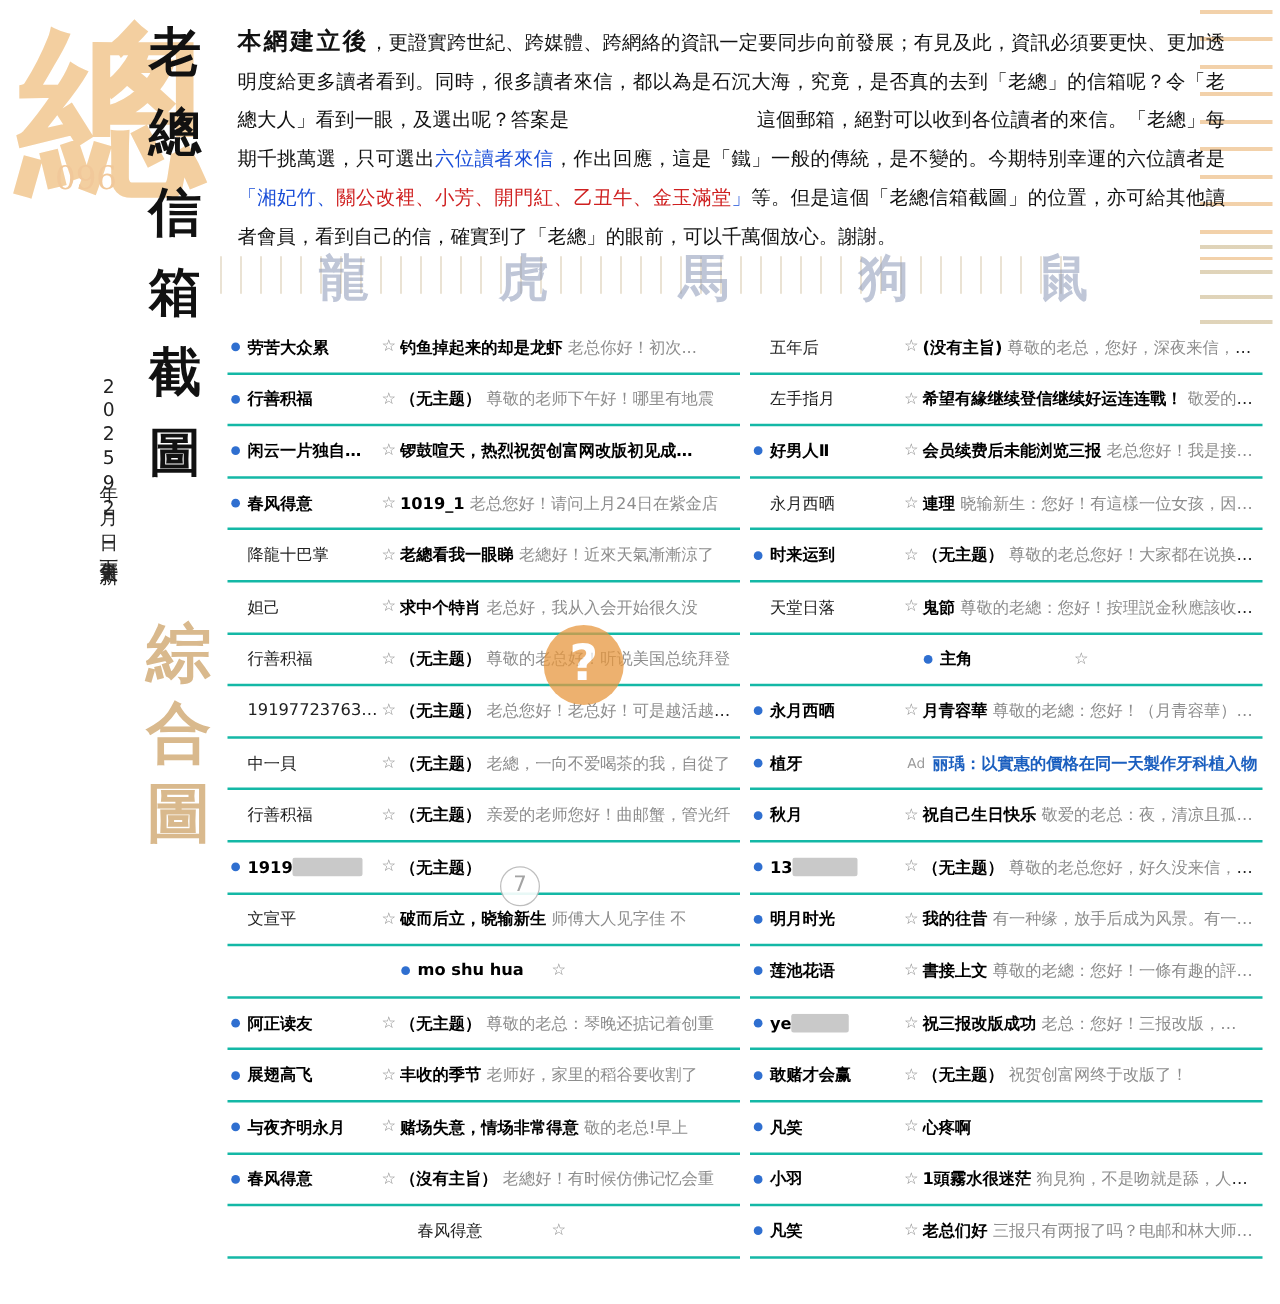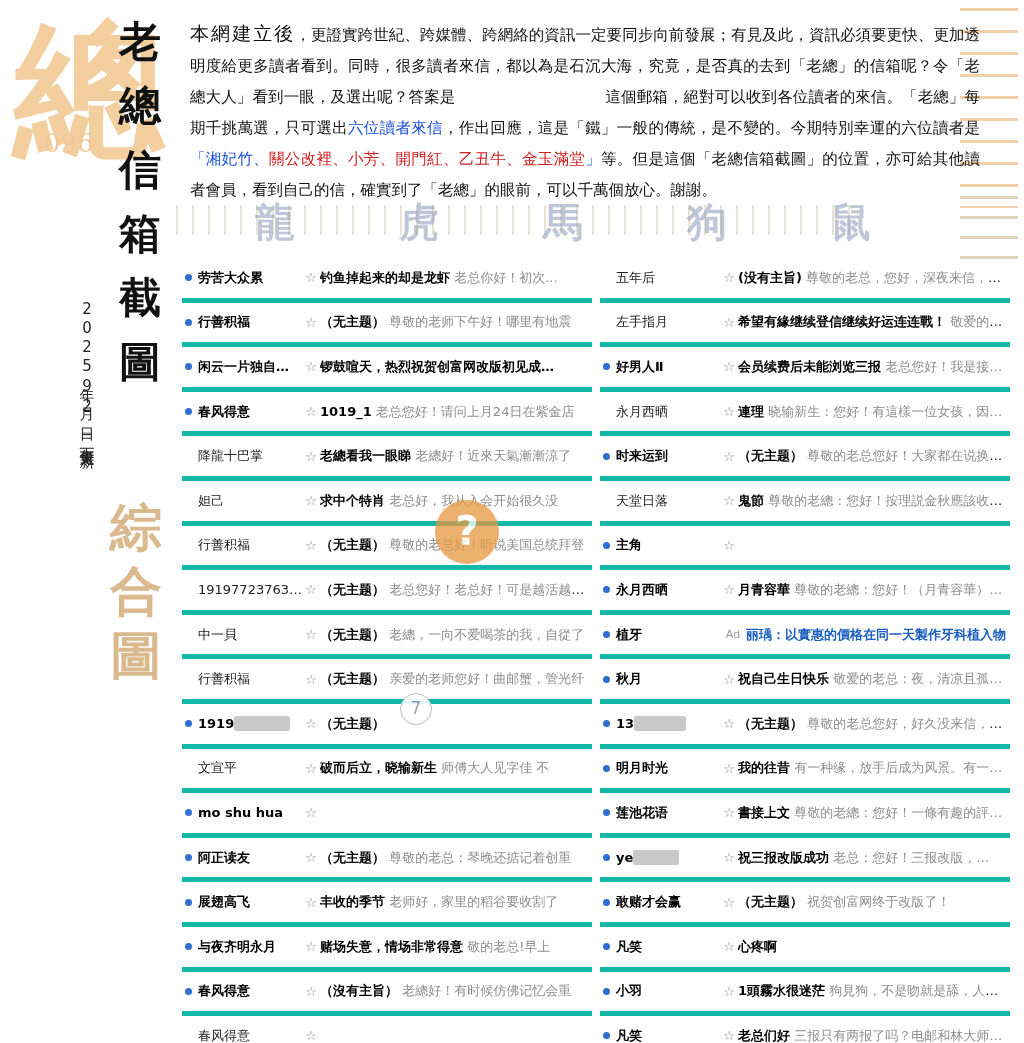--- a/index.html
+++ b/index.html
@@ -29,54 +29,55 @@
   .seal-num{position:absolute;left:44px;top:128px;color:#f1c89a;font-size:26px;
     font-family:"DejaVu Serif",serif;}
   .title-col{
     position:absolute;left:104px;top:10px;width:72px;
     font-family:"DejaVu Serif","Liberation Serif",serif;
     font-weight:bold;font-size:42px;line-height:64px;color:#111;
     text-align:center;
   }
   .title-col2{
     position:absolute;left:110px;top:495px;width:66px;
-    font-family:Liberation Sans, sans-serif;
+    font-family:Liberation Mono, monospace;
     font-weight:bold;font-size:52px;line-height:64px;color:#d9b98d;
+    text-align:center;
   }
   .date-vert{
     position:absolute;left:70px;top:300px;width:26px;
     font-size:15px;color:#222;letter-spacing:1px;
     writing-mode:vertical-rl;text-orientation:upright;
     font-family:"DejaVu Sans","Liberation Sans",sans-serif;
   }
   
   .intro{
     position:absolute;left:190px;top:18px;width:790px;
     font-family:"DejaVu Serif","Liberation Serif",serif;
     font-size:15.5px;line-height:31px;color:#111;text-align:justify;
   }
-  .intro .lead{font-size:19px;font-weight:normal;letter-spacing:2px;}
+  .intro .lead{font-size:19px;font-weight:bold;letter-spacing:2px;}
   .intro .hl-blue{color:#1b4fd8;}
   .intro .hl-red{color:#cf2020;}
   .intro .gapspan{display:inline-block;width:150px;}
   
   .zodiac{
     position:absolute;left:255px;top:196px;width:620px;height:52px;
     display:flex;justify-content:space-between;align-items:center;
     font-family:"DejaVu Serif","Liberation Serif",serif;
     font-size:40px;font-weight:bold;color:#8b98b8;opacity:.55;
     letter-spacing:4px;
   }
   
   .cols{position:absolute;left:182px;top:258px;width:836px;display:flex;gap:8px;}
   .col{width:410px;}
   .row{
     display:flex;align-items:center;height:39.6px;
-    border-bottom:5px solid #14b8a6;font-size:13px;color:#222;
-    overflow:hidden;white-space:nowrap;
+    border-bottom:2px solid #14b8a6;font-size:13px;color:#222;
+    overflow:hidden;white-space:nowrap;justify-content:center;
   }
   .dot{width:12px;flex:0 0 12px;display:flex;justify-content:center;}
   .dot i{width:7px;height:7px;border-radius:50%;background:#2f6fd0;display:block;}
   .sender{
     width:104px;flex:0 0 104px;padding-left:4px;
     overflow:hidden;text-overflow:ellipsis;
     font-family:"DejaVu Sans","Liberation Sans",sans-serif;
   }
   .sender.b{font-weight:bold;color:#000;}
   .star{width:18px;flex:0 0 18px;color:#8a8a8a;font-size:13px;text-align:center;}

